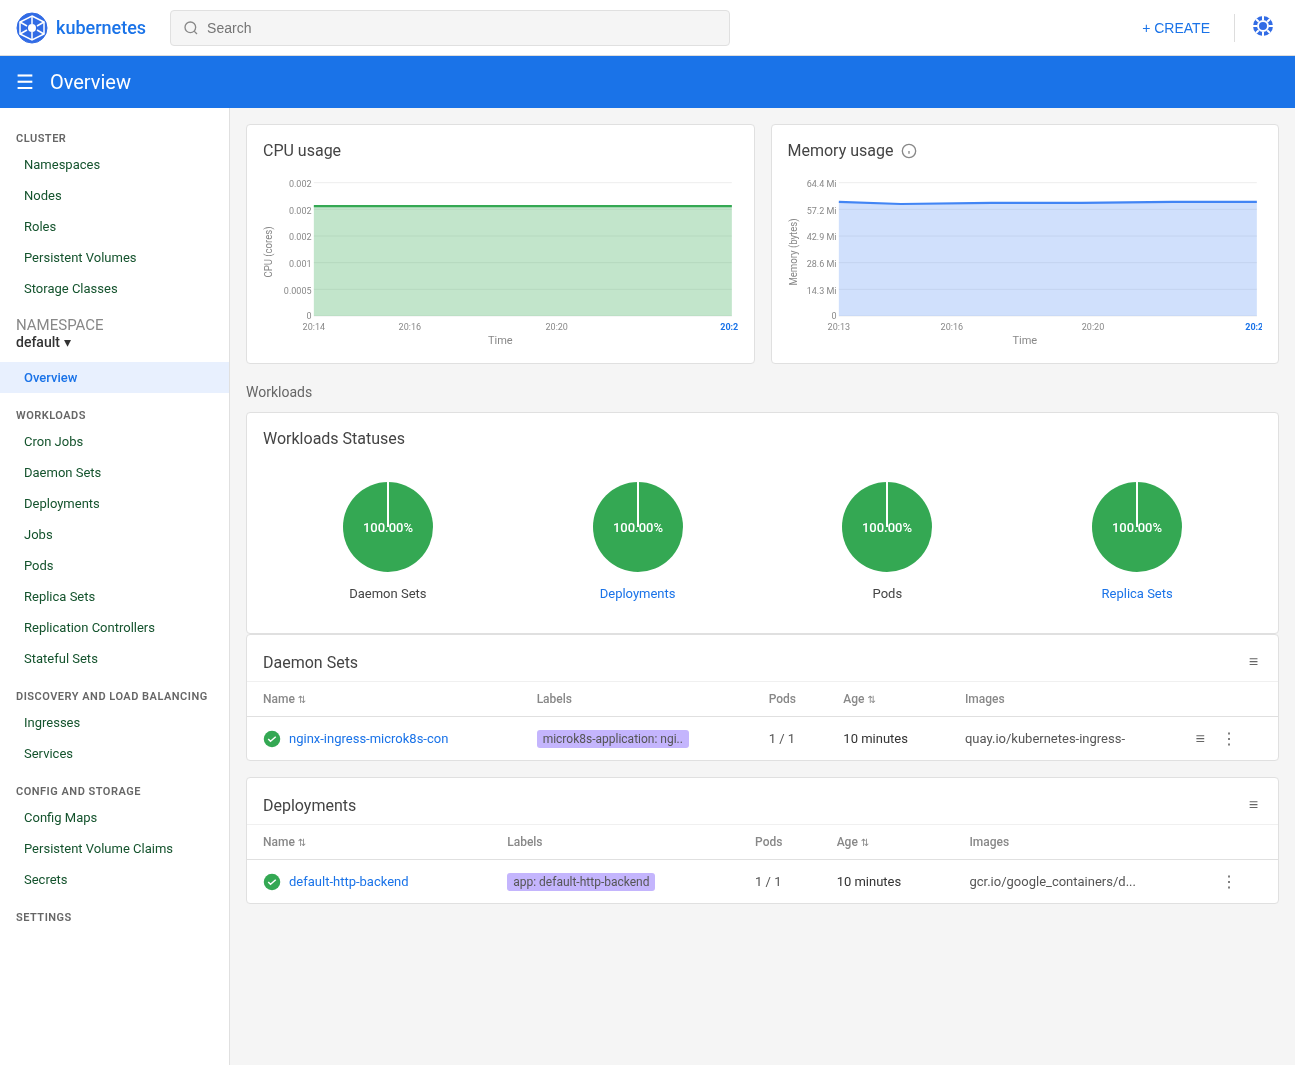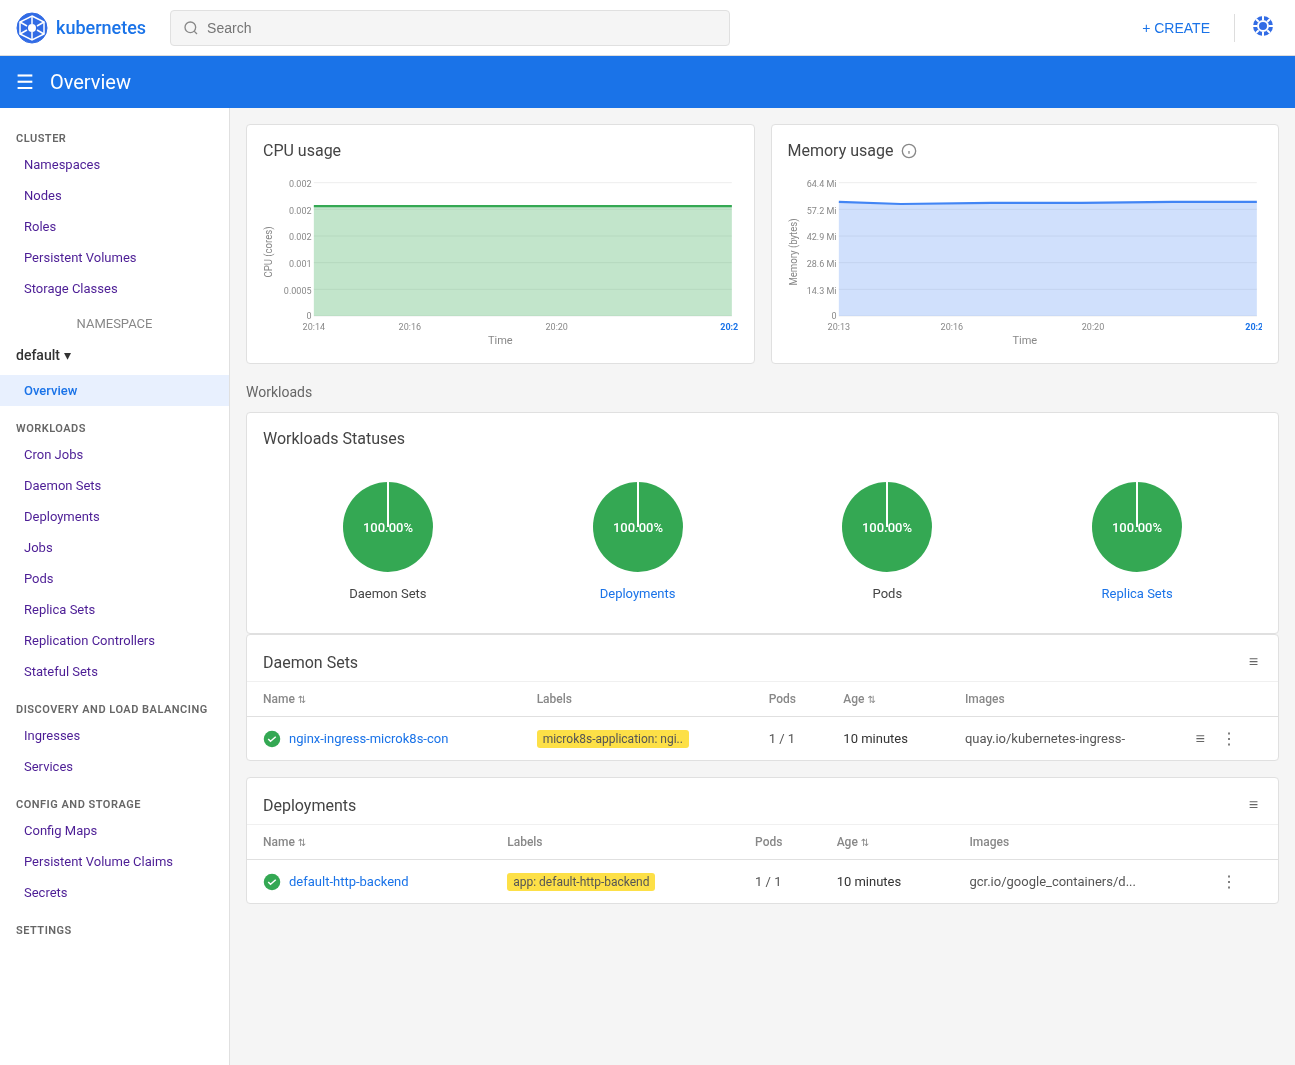--- a/index.html
+++ b/index.html
@@ -41,26 +41,26 @@
     
     .sidebar {
       width: 230px; min-width: 230px; background: #fff; border-right: 1px solid #e0e0e0;
       overflow-y: auto; padding: 8px 0;
     }
     .sidebar-section-label {
       font-size: 11px; font-weight: 600; color: #666; padding: 16px 16px 4px 16px;
       text-transform: uppercase; letter-spacing: 0.5px;
     }
     .sidebar-item {
-      padding: 8px 16px 8px 24px; cursor: pointer; color: #4c1d95; font-size: 13px;
+      padding: 8px 16px 8px 24px; cursor: pointer; color: #14532d; font-size: 13px;
       display: flex; align-items: center;
     }
     .sidebar-item.active { color: #1a73e8; background: #e8f0fe; font-weight: 500; }
     .namespace-section { padding: 12px 16px; }
-    .namespace-label { font-size: 13px; color: #888; margin-bottom: 16px; text-transform: uppercase; text-align: center; }
+    .namespace-label { font-size: 15px; color: #888; margin-bottom: 0; text-transform: uppercase; }
     .namespace-selector {
       display: flex; align-items: center; gap: 4px; cursor: pointer; font-size: 14px; font-weight: 500; color: #333;
     }
 
     
     .content { flex: 1; overflow-y: auto; padding: 16px; background: #f5f5f5; }
 
     
     .charts-row { display: flex; gap: 16px; margin-bottom: 16px; }
     .chart-card {
@@ -97,21 +97,21 @@
     .table-filter-icon { color: #666; cursor: pointer; }
     .data-table { width: 100%; border-collapse: collapse; }
     .data-table th {
       text-align: left; padding: 10px 16px; font-size: 12px; color: #888;
       font-weight: 500; border-bottom: 1px solid #e0e0e0;
     }
     .data-table td { padding: 10px 16px; border-bottom: 1px solid #f5f5f5; font-size: 13px; }
     .data-table tr:last-child td { border-bottom: none; }
     .link-blue { color: #1a73e8; cursor: pointer; text-decoration: none; }
     .label-chip {
-      background: #fde047; border-radius: 3px; padding: 2px 6px; font-size: 12px; color: #555;
+      background: #c4b5fd; border-radius: 3px; padding: 2px 6px; font-size: 12px; color: #555;
     }
     .pods-count { font-size: 13px; color: #555; }
     .row-actions { display: flex; align-items: center; gap: 8px; }
     .icon-btn { background: none; border: none; cursor: pointer; color: #666; font-size: 16px; padding: 2px 4px; }
 
     
     .donut-svg { width: 110px; height: 110px; }
 
     
     .chart-svg { width: 100%; height: 100%; }

